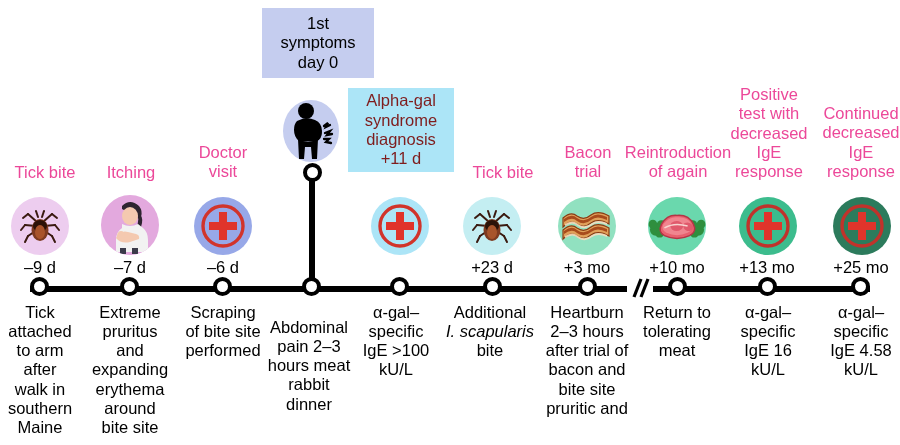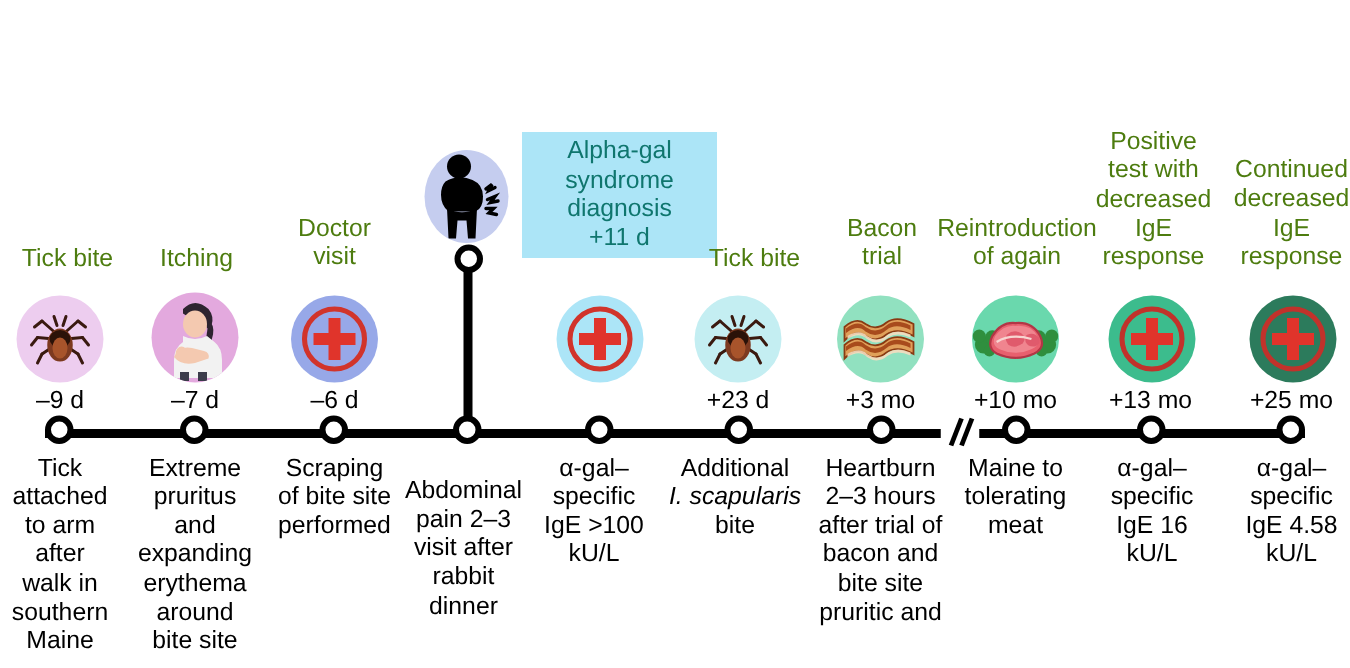--- a/index.html
+++ b/index.html
@@ -56,21 +56,21 @@
     border:4.5px solid #000;
     box-sizing:border-box;
   }
 
   
   .toplabel{
     position:absolute;
     text-align:center;
     font-size:16.5px;
     line-height:1.17;
-    color:#4d7c0f;
+    color:#ec4899;
   }
   
   .datelabel{
     position:absolute;
     text-align:center;
     font-size:16.5px;
     line-height:1.1;
     color:#000;
   }
   
@@ -90,22 +90,29 @@
     display:flex;align-items:center;justify-content:center;
     overflow:hidden;
   }
   .iconwrap svg{display:block;}
 </style>
 </head>
 <body>
 
 <div id="stage">
 
-
-  <div class="callout" id="callout1" style="left: 348px; top: 88px; width: 130px; height: 84px; background: rgb(172, 229, 247); color: #0f766e;">
+  <div class="callout" id="callout0" style="left: 262px; top: 8px; width: 112px; height: 70px; background: rgb(197, 205, 239); color: rgb(0, 0, 0);">
+    <span id="callout0txt">
+        <div>1st</div>
+        <div>symptoms</div>
+        <div>day 0</div>
+      </span>
+  </div>
+
+  <div class="callout" id="callout1" style="left: 348px; top: 88px; width: 106px; height: 84px; background: rgb(172, 229, 247); color: #7f1d1d;">
     <span id="callout1txt">
         <div>Alpha-gal</div>
         <div>syndrome</div>
         <div>diagnosis</div>
         <div>+11 d</div>
       </span>
   </div>
 
   <div class="vstem" style="left:309px;top:170px;height:122px;"></div>
   <div class="vnode" style="left:302.5px;top:163px;"></div>
@@ -335,21 +342,21 @@
       <div>bite site</div>
     </div>
   <div class="desc" id="desc2" style="left:175px;top:303px;width:96px;text-align:center;">
       <div>Scraping</div>
       <div>of bite site</div>
       <div>performed</div>
     </div>
   <div class="desc" id="desc3" style="left:259px;top:303px;width:100px;margin-top:15px;">
       <div>Abdominal</div>
       <div>pain 2–3</div>
-      <div>visit after</div>
+      <div>hours meat</div>
       <div>rabbit</div>
       <div>dinner</div>
     </div>
   <div class="desc" id="desc4" style="left:352px;top:303px;width:88px;">
       <div>α-gal–</div>
       <div>specific</div>
       <div>IgE &gt;100</div>
       <div>kU/L</div>
     </div>
   <div class="desc" id="desc5" style="left:441px;top:303px;width:98px;">
@@ -359,21 +366,21 @@
     </div>
   <div class="desc" id="desc6" style="left:536px;top:303px;width:102px;">
       <div>Heartburn</div>
       <div>2–3 hours</div>
       <div>after trial of</div>
       <div>bacon and</div>
       <div>bite site</div>
       <div>pruritic and</div>
     </div>
   <div class="desc" id="desc7" style="left:631px;top:303px;width:92px;">
-      <div>Maine to</div>
+      <div>Return to</div>
       <div>tolerating</div>
       <div>meat</div>
     </div>
   <div class="desc" id="desc8" style="left:723px;top:303px;width:90px;">
       <div>α-gal–</div>
       <div>specific</div>
       <div>IgE 16</div>
       <div>kU/L</div>
     </div>
   <div class="desc" id="desc9" style="left:814px;top:303px;width:94px;">

